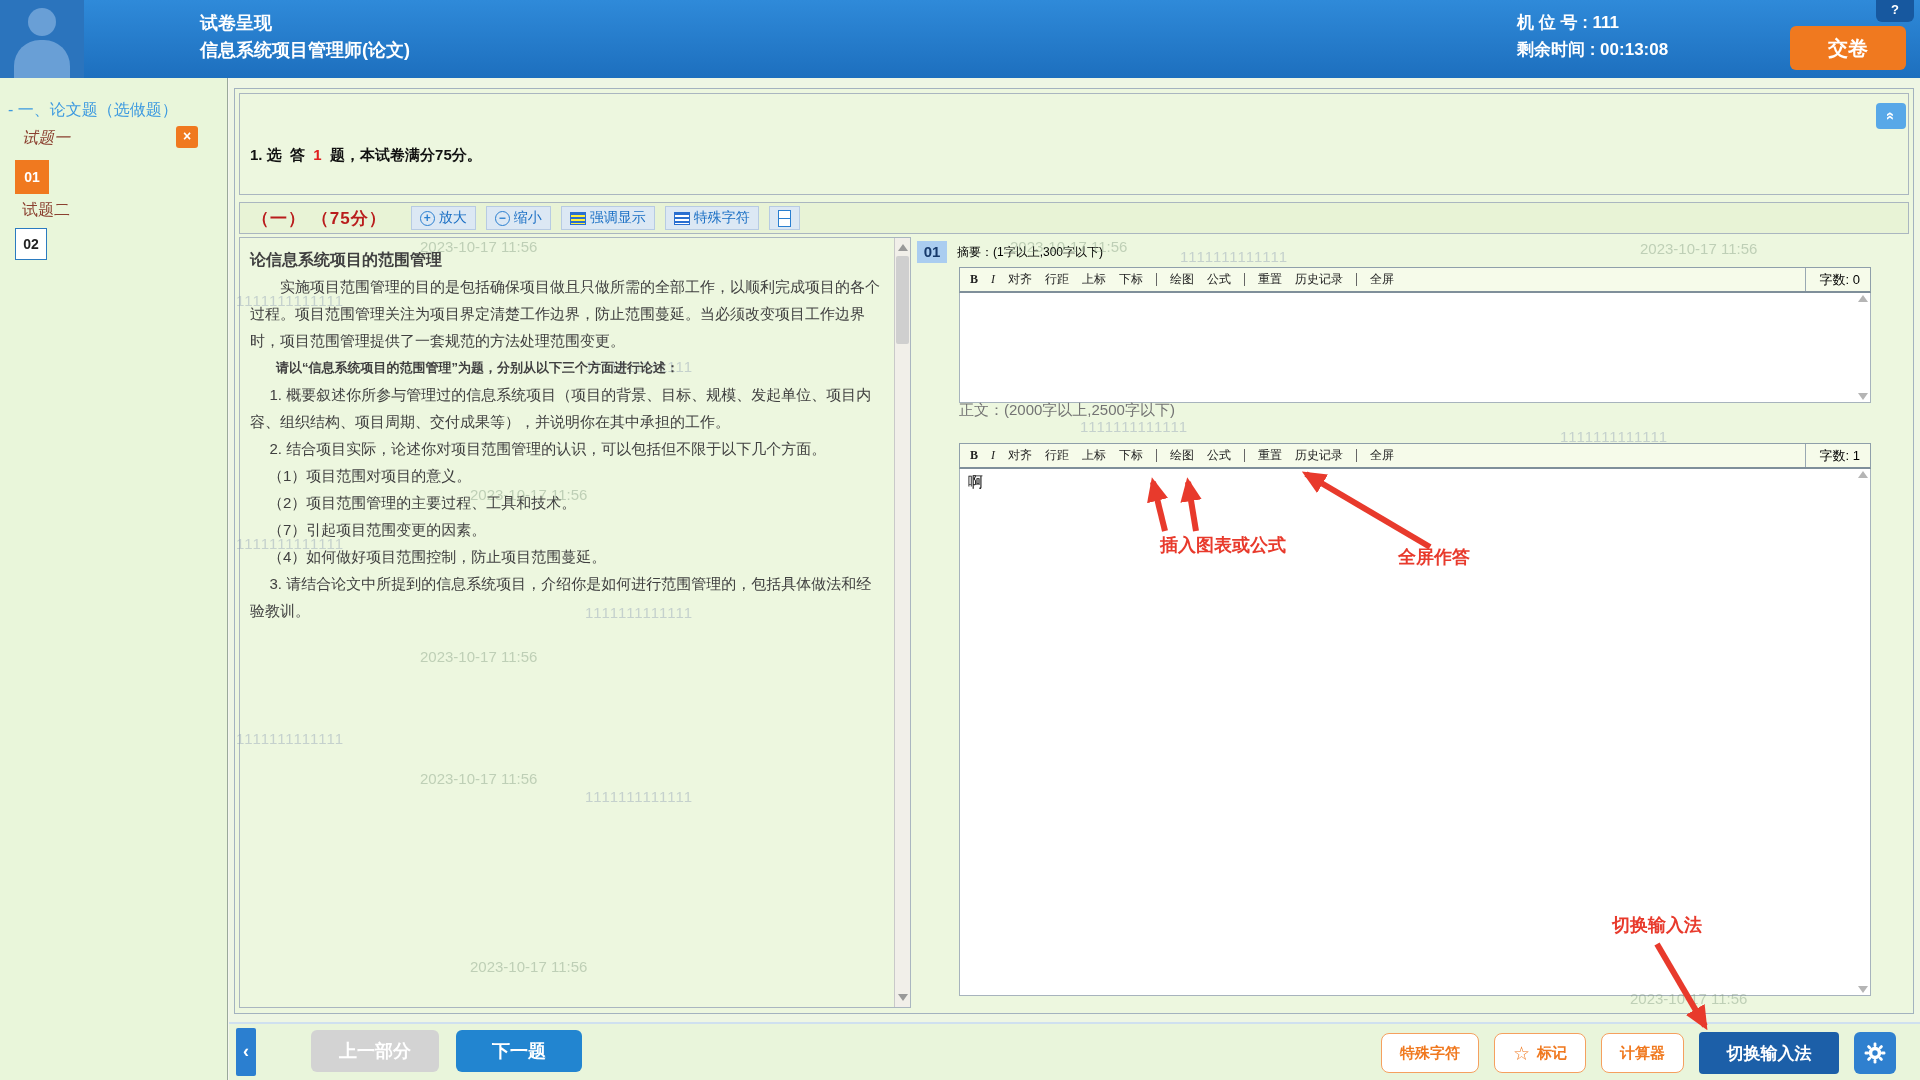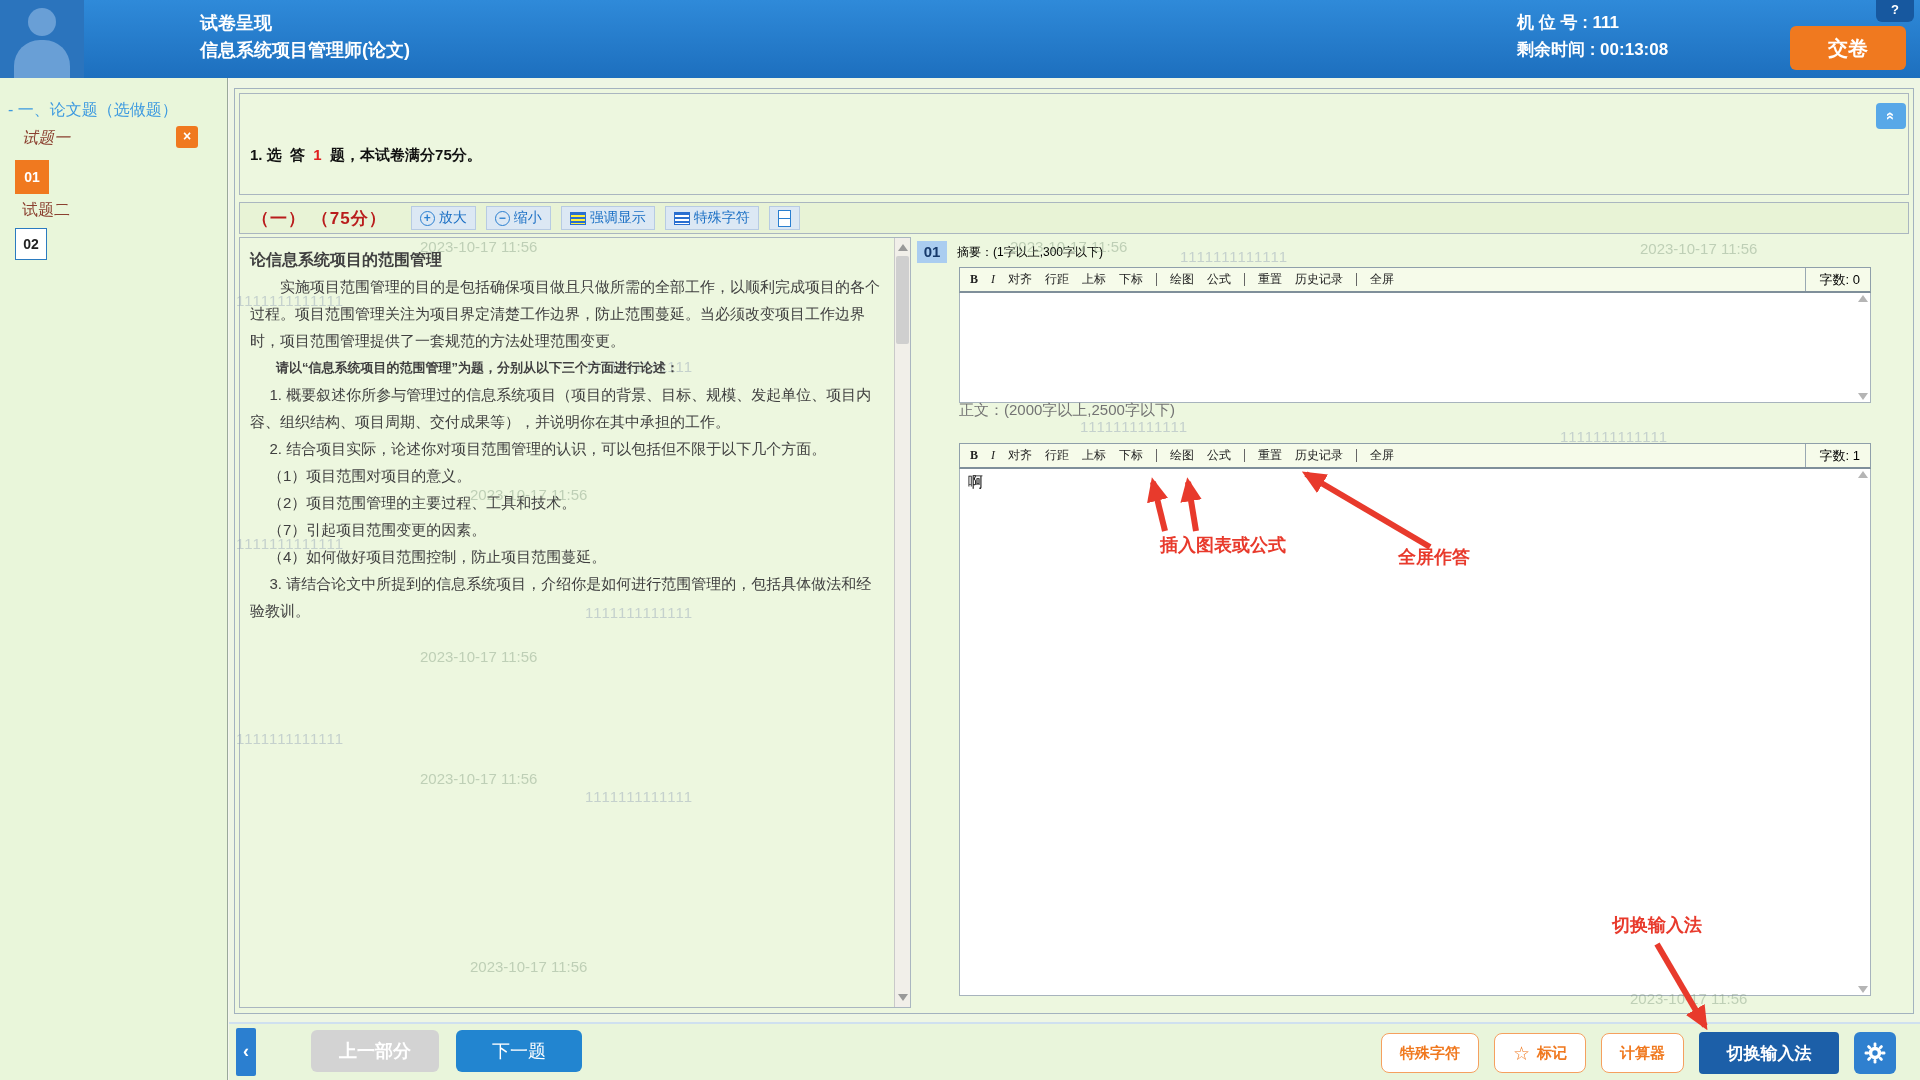--- a/index.html
+++ b/index.html
@@ -110,21 +110,21 @@
   .editor-text { position:absolute; left:8px; top:4px; font-size:15px; color:#000; }
 
   
   .footer { position:absolute; left:229px; top:1022px; width:1691px; height:58px; background:#e9f5db;
     border-top:2px solid #cfe0ef; z-index:10; }
   .strip-btn { position:absolute; left:7px; top:4px; width:20px; height:48px; background:#2b7fd0; border-radius:2px;
     color:#fff; font-size:18px; font-weight:bold; text-align:center; line-height:46px; cursor:pointer; }
   .prev-btn { position:absolute; left:82px; top:6px; width:128px; height:42px; background:#d3d3d3; border:none;
     border-radius:6px; color:#fff; font-weight:bold; font-size:18px; cursor:default; font-family:"Liberation Sans", sans-serif; }
   .next-btn { position:absolute; left:227px; top:6px; width:126px; height:42px; background:#2285d0; border:none;
-    border-radius:6px; color:#fff; font-weight:normal; font-size:18px; cursor:pointer; font-family:"Liberation Sans", sans-serif; }
+    border-radius:6px; color:#fff; font-weight:bold; font-size:18px; cursor:pointer; font-family:"Liberation Sans", sans-serif; }
   .footer-right { position:absolute; right:24px; top:7px; height:44px; display:flex; gap:15px; align-items:center; }
   .o-btn { height:40px; background:#fff; border:1.5px solid #f5a05f; border-radius:8px; color:#f0791f;
     font-weight:bold; font-size:15px; padding:0 18px; cursor:pointer; display:flex; align-items:center; gap:7px;
     font-family:"Liberation Sans", sans-serif; }
   .o-btn .star { font-size:19px; font-weight:normal; }
   .ime-btn { width:140px; height:42px; background:#1c5fa8; border:none; border-radius:4px; color:#fff;
     font-weight:bold; font-size:17px; cursor:pointer; font-family:"Liberation Sans", sans-serif; }
   .gear-btn { width:42px; height:42px; background:#2f80cf; border:none; border-radius:6px; cursor:pointer;
     display:flex; align-items:center; justify-content:center; }
 

